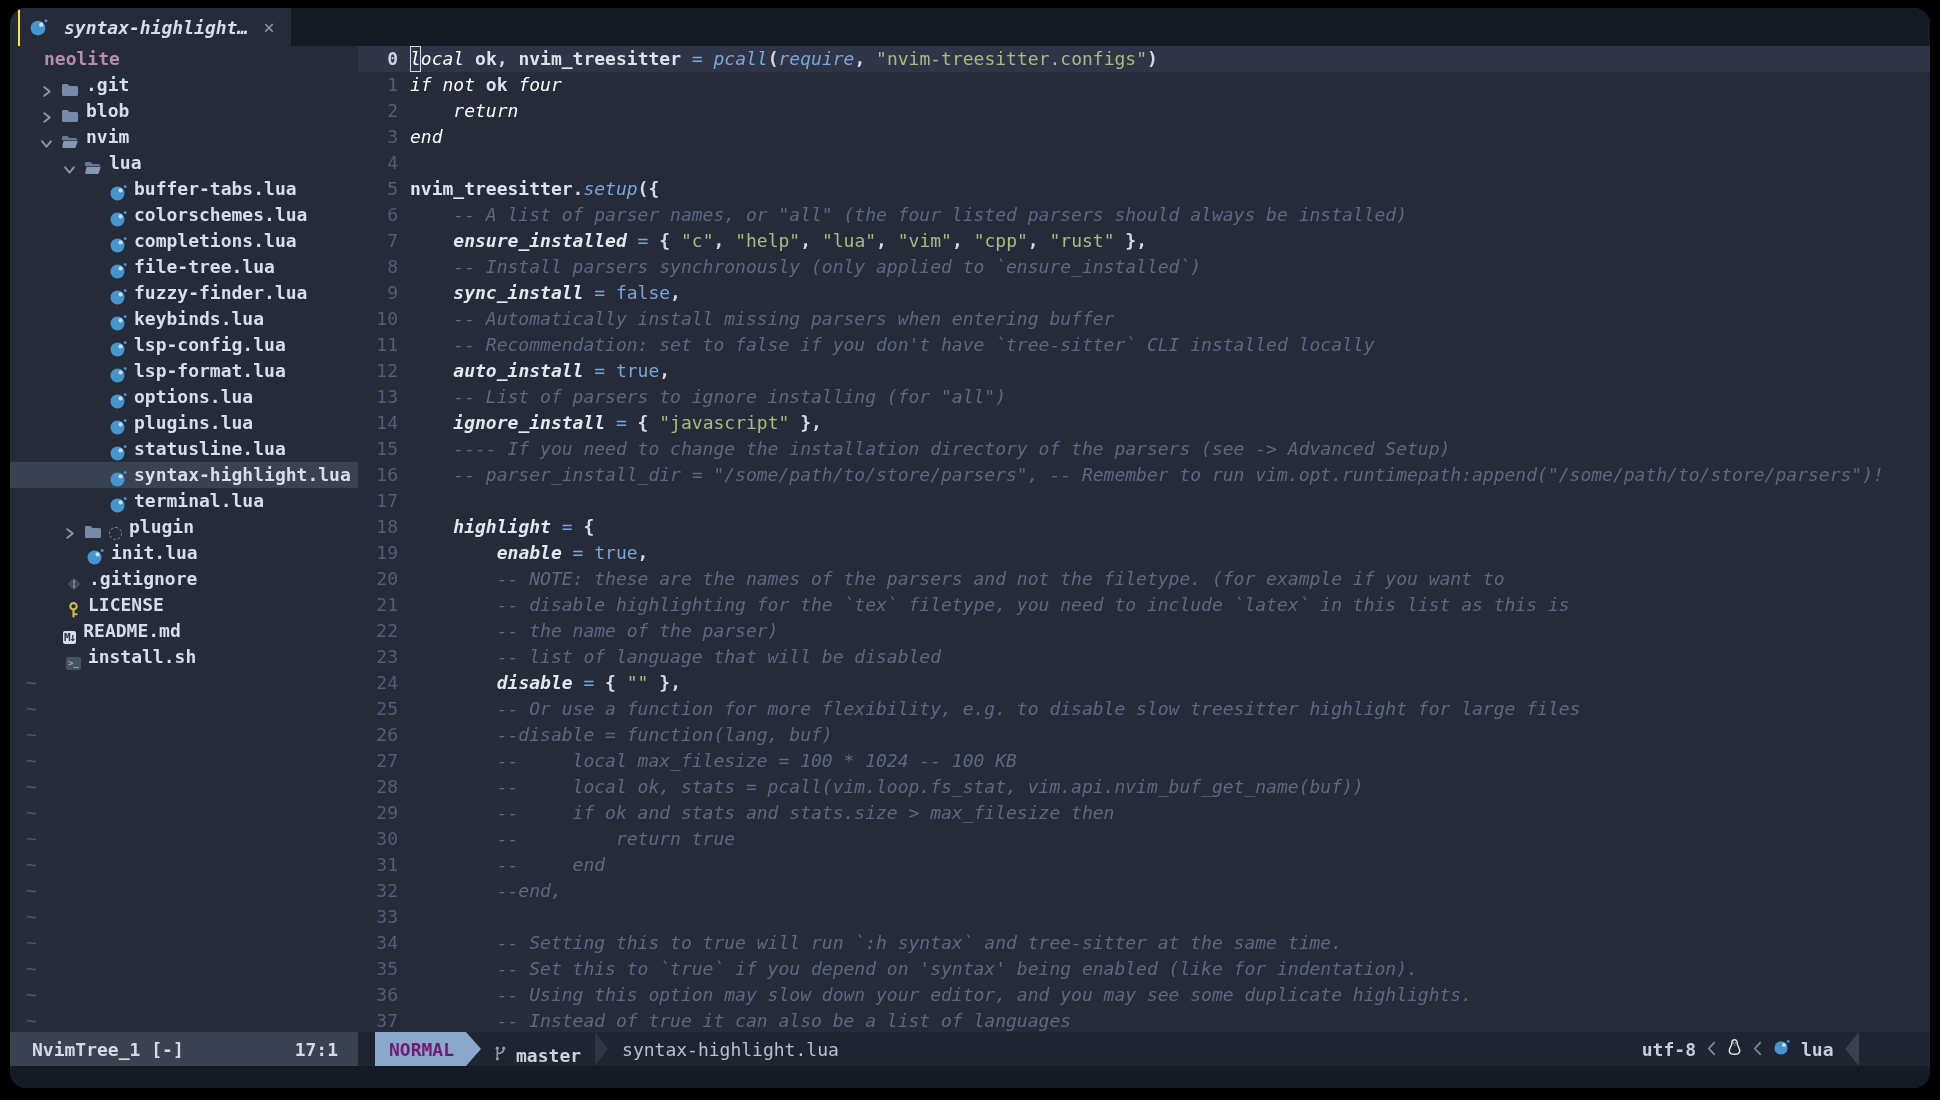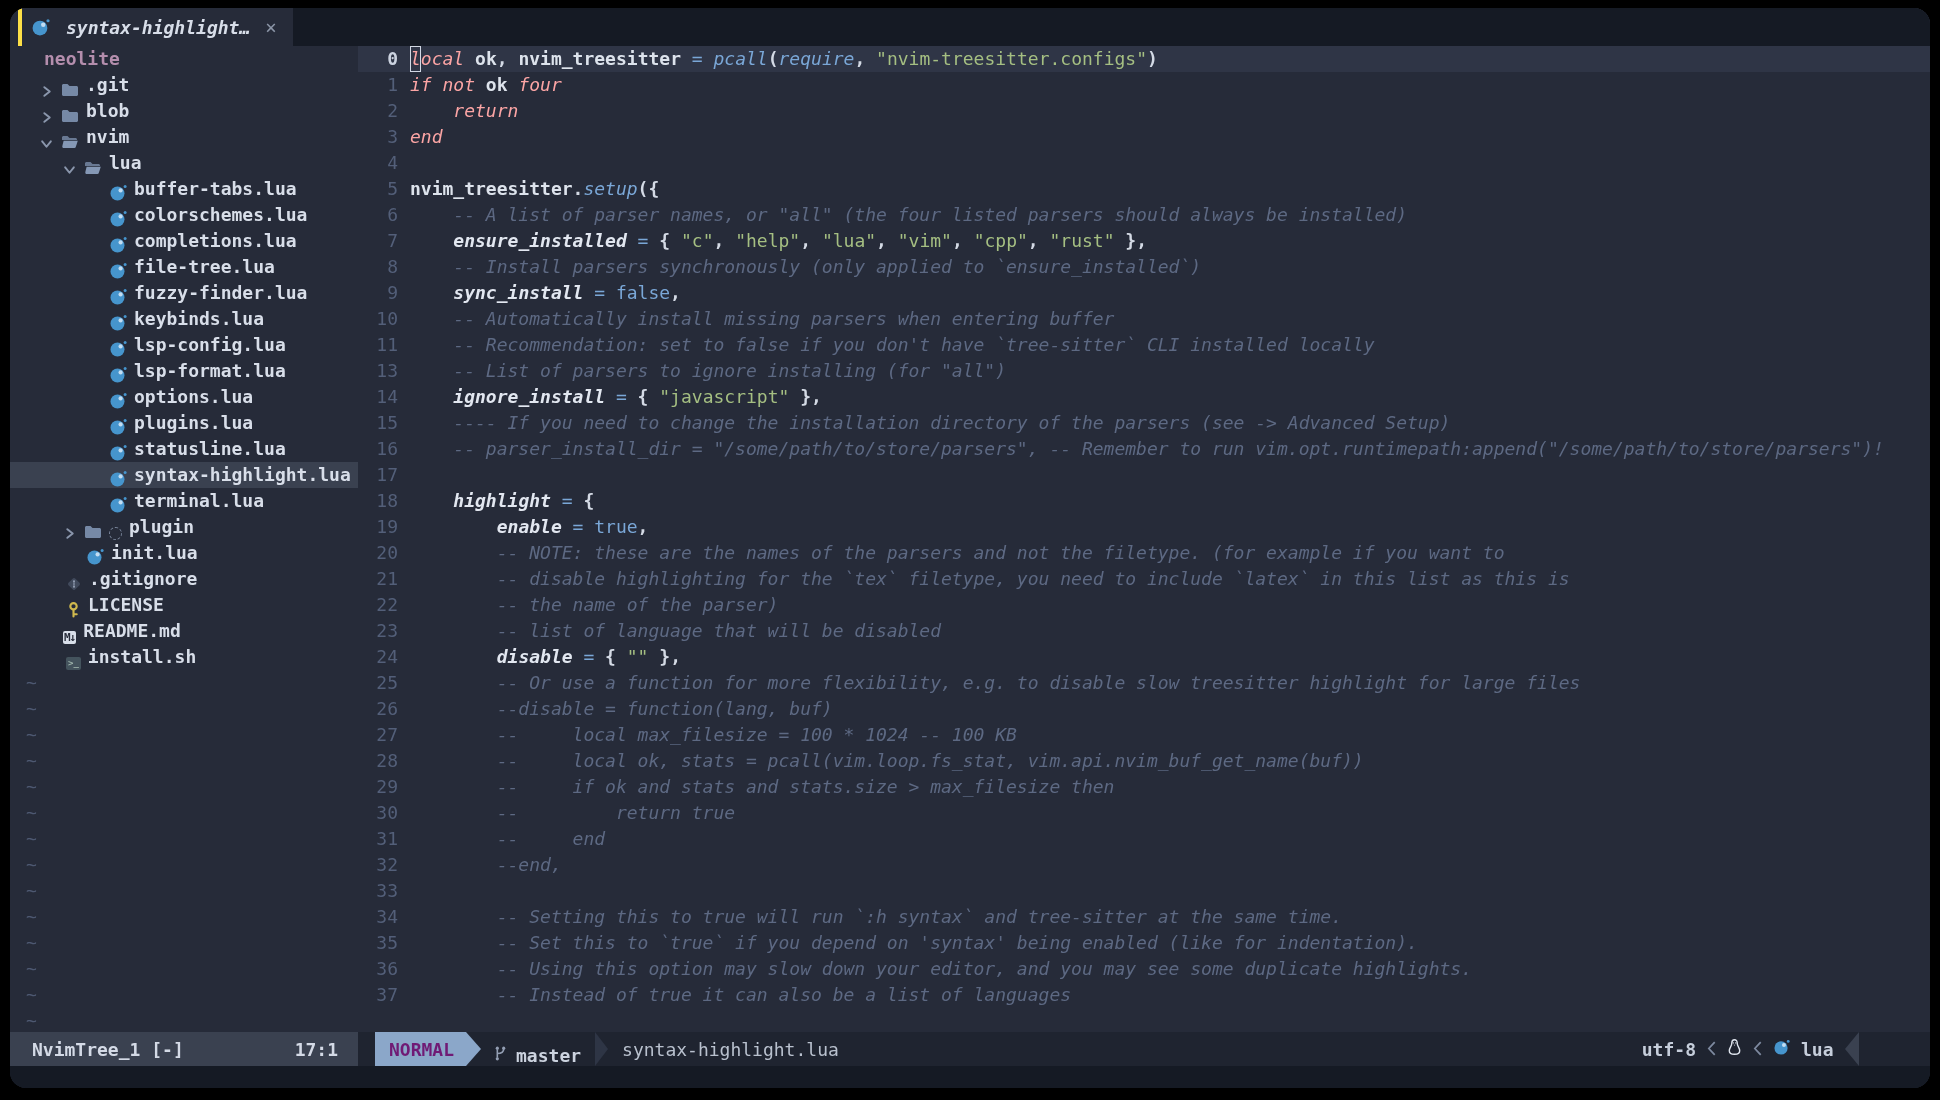--- a/index.html
+++ b/index.html
@@ -1,21 +1,21 @@
 <!DOCTYPE html>
 <html><head>
 <meta charset="utf-8">
 <style>
   html,body{margin:0;padding:0;background:#000;width:1940px;height:1100px;overflow:hidden;
     font-family:"DejaVu Sans Mono",monospace;}
   .window{position:absolute;left:10px;top:8px;width:1920px;height:1080px;background:#262b39;
     border-radius:16px;overflow:hidden;display:flex;flex-direction:column;}
   
   .topbar{height:38px;display:flex;background:#262b39;flex:none;}
-  .tab{width:262px;margin-left:8px;display:flex;align-items:center;border-left:4px solid #fde047;
+  .tab{width:262px;margin-left:8px;display:flex;align-items:center;border-left:2px solid #fde047;
     padding-left:9px;gap:9px;background:#262b39;flex:none;}
   .tab-title{color:#d8dee9;font-style:italic;font-weight:bold;font-size:18px;white-space:nowrap;}
   .tab-close{color:#8b95a7;font-size:19px;margin-left:6px;}
   .topbar-rest{flex:1;background:#151a24;}
   
   .main{height:986px;display:flex;flex:none;overflow:hidden;}
   .tree{width:348px;flex:none;overflow:hidden;}
   .tree-row{height:26px;line-height:26px;display:flex;align-items:flex-end;font-size:18px;
     color:#d8dee9;font-weight:bold;white-space:nowrap;}
   .tree-row.selected{background:#3a4150;}
@@ -30,21 +30,21 @@
   .sh-icon{display:inline-block;background:#44535d;color:#9fb4ac;font-size:9px;font-weight:bold;
     line-height:13px;padding:0 2px;border-radius:2px;}
   .tilde-row{height:26px;line-height:26px;color:#4d5871;font-size:18px;padding-left:16px;}
   
   .editor{flex:1;overflow:hidden;}
   .code-line{height:26px;line-height:26px;display:flex;font-size:18px;white-space:pre;}
   .code-line.cursorline{background:#2f3546;}
   .ln{width:40px;flex:none;text-align:right;color:#535f79;}
   .cursorline .ln{color:#ccd3e0;font-weight:bold;}
   .code-text{padding-left:12px;}
-  .tk-k{color:#fca5a5;font-style:italic;}
+  .tk-k{color:#ffffff;font-style:italic;}
   .tk-f{color:#7aa7d7;font-style:italic;}
   .tk-o{color:#7aa7d7;}
   .tk-v{color:#dde3ec;font-weight:bold;}
   .tk-p{color:#d4dae5;font-weight:bold;}
   .tk-s{color:#a5bf82;}
   .tk-c{color:#5d6983;font-style:italic;}
   .tk-b{color:#e2e7f0;font-weight:bold;font-style:italic;}
   .tk-n{color:#d4dae5;}
   .cursor{display:inline-block;outline:1.6px solid #d2d8e4;outline-offset:-1px;}
   
@@ -384,20 +384,21 @@
         <div class="code-line"><span class="ln">2</span><span class="code-text"><span class="tk-n">    </span><span class="tk-k">return</span></span></div>
         <div class="code-line"><span class="ln">3</span><span class="code-text"><span class="tk-k">end</span></span></div>
         <div class="code-line"><span class="ln">4</span><span class="code-text"></span></div>
         <div class="code-line"><span class="ln">5</span><span class="code-text"><span class="tk-v">nvim_treesitter</span><span class="tk-p">.</span><span class="tk-f">setup</span><span class="tk-p">({</span></span></div>
         <div class="code-line"><span class="ln">6</span><span class="code-text"><span class="tk-c">    -- A list of parser names, or "all" (the four listed parsers should always be installed)</span></span></div>
         <div class="code-line"><span class="ln">7</span><span class="code-text"><span class="tk-n">    </span><span class="tk-b">ensure_installed</span><span class="tk-o"> = </span><span class="tk-p">{ </span><span class="tk-s">"c"</span><span class="tk-p">, </span><span class="tk-s">"help"</span><span class="tk-p">, </span><span class="tk-s">"lua"</span><span class="tk-p">, </span><span class="tk-s">"vim"</span><span class="tk-p">, </span><span class="tk-s">"cpp"</span><span class="tk-p">, </span><span class="tk-s">"rust"</span><span class="tk-p"> },</span></span></div>
         <div class="code-line"><span class="ln">8</span><span class="code-text"><span class="tk-c">    -- Install parsers synchronously (only applied to `ensure_installed`)</span></span></div>
         <div class="code-line"><span class="ln">9</span><span class="code-text"><span class="tk-n">    </span><span class="tk-b">sync_install</span><span class="tk-o"> = </span><span class="tk-o">false</span><span class="tk-p">,</span></span></div>
         <div class="code-line"><span class="ln">10</span><span class="code-text"><span class="tk-c">    -- Automatically install missing parsers when entering buffer</span></span></div>
         <div class="code-line"><span class="ln">11</span><span class="code-text"><span class="tk-c">    -- Recommendation: set to false if you don't have `tree-sitter` CLI installed locally</span></span></div>
+        <div class="code-line"><span class="ln">12</span><span class="code-text"><span class="tk-n">    </span><span class="tk-b">auto_install</span><span class="tk-o"> = </span><span class="tk-o">true</span><span class="tk-p">,</span></span></div>
         <div class="code-line"><span class="ln">13</span><span class="code-text"><span class="tk-c">    -- List of parsers to ignore installing (for "all")</span></span></div>
         <div class="code-line"><span class="ln">14</span><span class="code-text"><span class="tk-n">    </span><span class="tk-b">ignore_install</span><span class="tk-o"> = </span><span class="tk-p">{ </span><span class="tk-s">"javascript"</span><span class="tk-p"> },</span></span></div>
         <div class="code-line"><span class="ln">15</span><span class="code-text"><span class="tk-c">    ---- If you need to change the installation directory of the parsers (see -&gt; Advanced Setup)</span></span></div>
         <div class="code-line"><span class="ln">16</span><span class="code-text"><span class="tk-c">    -- parser_install_dir = "/some/path/to/store/parsers", -- Remember to run vim.opt.runtimepath:append("/some/path/to/store/parsers")!</span></span></div>
         <div class="code-line"><span class="ln">17</span><span class="code-text"></span></div>
         <div class="code-line"><span class="ln">18</span><span class="code-text"><span class="tk-n">    </span><span class="tk-b">highlight</span><span class="tk-o"> = </span><span class="tk-p">{</span></span></div>
         <div class="code-line"><span class="ln">19</span><span class="code-text"><span class="tk-n">        </span><span class="tk-b">enable</span><span class="tk-o"> = </span><span class="tk-o">true</span><span class="tk-p">,</span></span></div>
         <div class="code-line"><span class="ln">20</span><span class="code-text"><span class="tk-c">        -- NOTE: these are the names of the parsers and not the filetype. (for example if you want to</span></span></div>
         <div class="code-line"><span class="ln">21</span><span class="code-text"><span class="tk-c">        -- disable highlighting for the `tex` filetype, you need to include `latex` in this list as this is</span></span></div>
         <div class="code-line"><span class="ln">22</span><span class="code-text"><span class="tk-c">        -- the name of the parser)</span></span></div>

